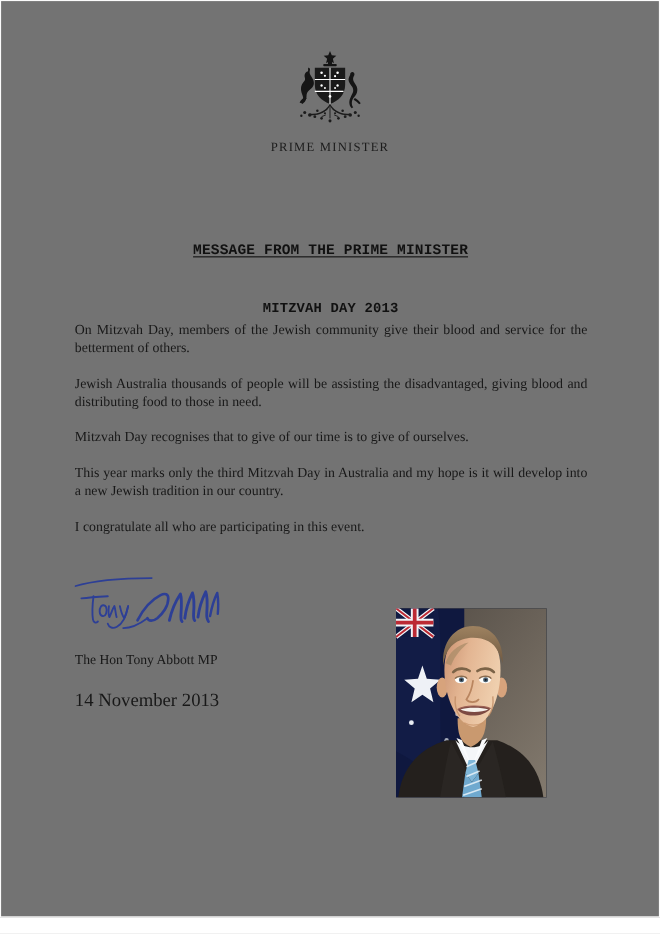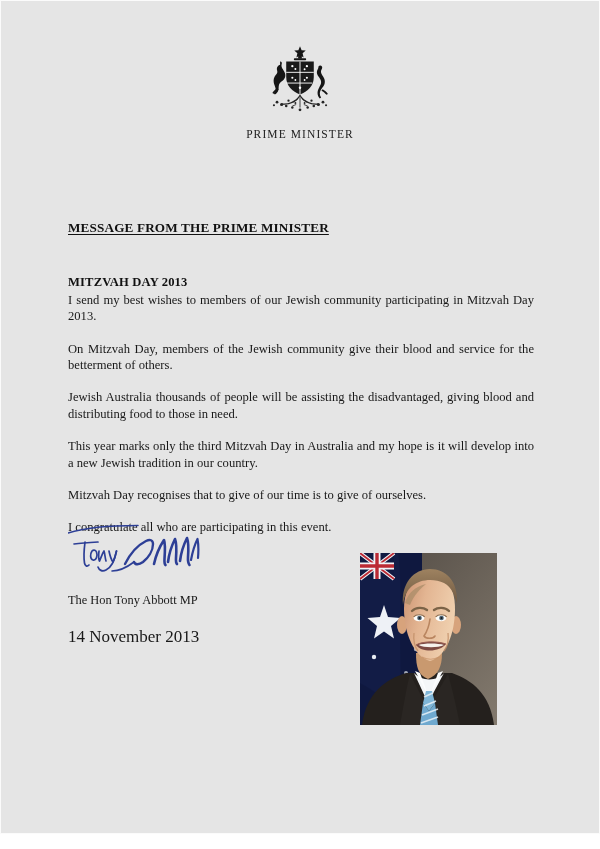--- a/index.html
+++ b/index.html
@@ -4,21 +4,21 @@
 <style>
   html, body {
     margin: 0;
     padding: 0;
     background: #ffffff;
   }
   .page {
     position: relative;
     width: 600px;
     height: 834px;
-    background: #e5e5e5;
+    background: #737373;
     overflow: hidden;
     font-family: "Liberation Serif", "DejaVu Serif", serif;
     color: #1a1a1a;
     box-sizing: border-box;
   }
   .page-edge {
     position: absolute;
     inset: 0;
     border: 1px solid #fbfbfb;
     pointer-events: none;
@@ -45,20 +45,22 @@
     font-family: "Liberation Serif", "DejaVu Serif", serif;
     color: #1c1c1c;
   }
 
   
   .headings {
     position: absolute;
     top: 220px;
     left: 68px;
     width: 465px;
+    text-align: center;
+    font-family: Liberation Mono, monospace;
   }
   .h-main {
     font-size: 13.2px;
     font-weight: bold;
     letter-spacing: 0.15px;
     text-decoration: underline;
     text-underline-offset: 2px;
     color: #111;
   }
   .h-sub {
@@ -199,25 +201,24 @@
 
     <div class="letterhead-title">PRIME MINISTER</div>
   </div>
 
   <div class="headings">
     <div class="h-main">MESSAGE FROM THE PRIME MINISTER</div>
     <div class="h-sub">MITZVAH DAY 2013</div>
   </div>
 
   <div class="body-text">
-    <p class="para">I send my best wishes to members of our Jewish community participating in Mitzvah Day 2013.</p>
     <p class="para">On Mitzvah Day, members of the Jewish community give their blood and service for the betterment of others.</p>
     <p class="para">Jewish Australia thousands of people will be assisting the disadvantaged, giving blood and distributing food to those in need.</p>
+    <p class="para">Mitzvah Day recognises that to give of our time is to give of ourselves.</p>
     <p class="para">This year marks only the third Mitzvah Day in Australia and my hope is it will develop into a new Jewish tradition in our country.</p>
-    <p class="para">Mitzvah Day recognises that to give of our time is to give of ourselves.</p>
     <p class="para">I congratulate all who are participating in this event.</p>
   </div>
 
   <div class="sign-block">
 
     <svg class="signature" viewBox="0 0 132 58" aria-hidden="true">
       <g fill="none" stroke="#2d3f96" stroke-linecap="round" stroke-linejoin="round">
 
         <path d="M0 9 C16 4, 42 1.5, 70 1.5" stroke-width="1.5"></path>
 

